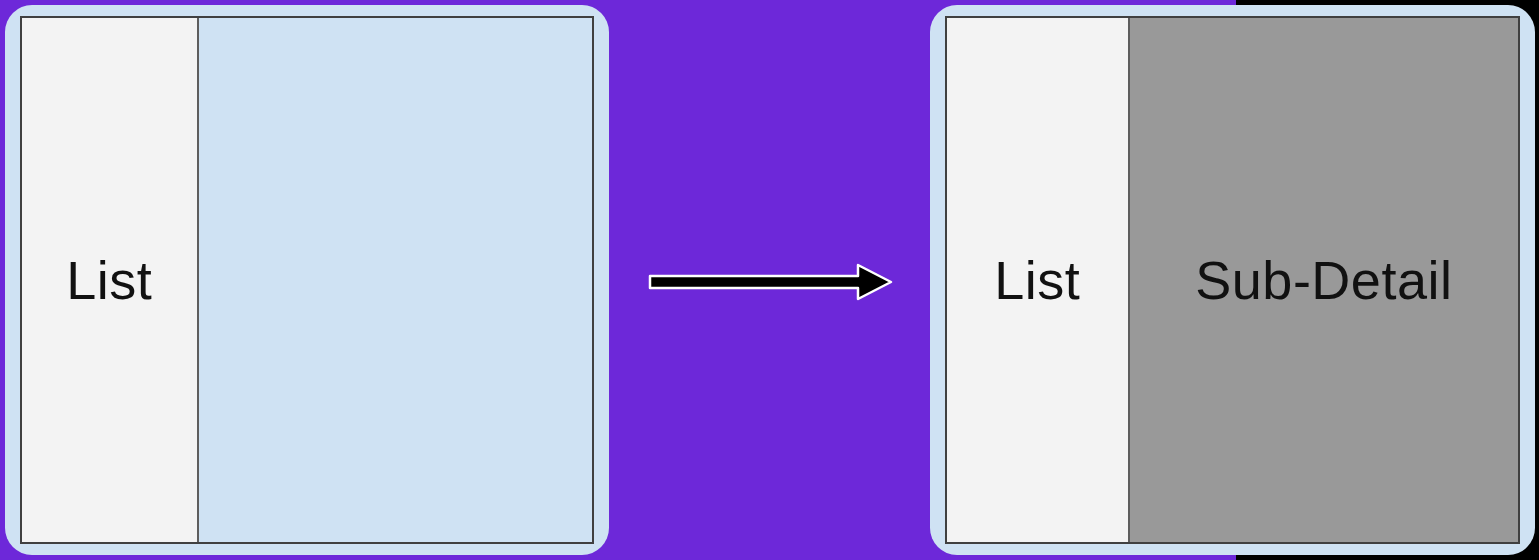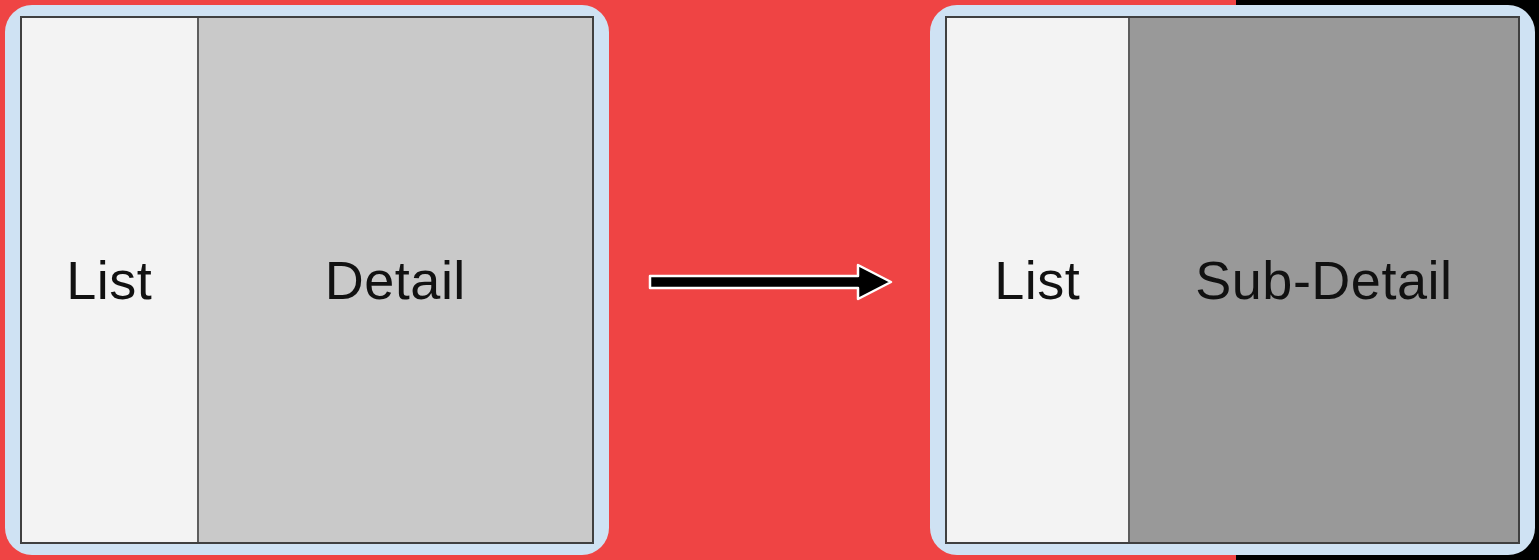--- a/index.html
+++ b/index.html
@@ -10,21 +10,21 @@
   body {
     width: 1539px;
     height: 560px;
     overflow: hidden;
     font-family: "Liberation Sans", "DejaVu Sans", sans-serif;
   }
   .stage {
     position: relative;
     width: 1236px;
     height: 560px;
-    background: #ef4444;
+    background: #6d28d9;
   }
   .device-panel {
     position: absolute;
     top: 5px;
     height: 550px;
     background: #cfe2f3;
     border-radius: 27px;
     box-sizing: border-box;
     padding: 11px 15px;
   }
@@ -70,23 +70,20 @@
 </head>
 <body>
 
 <div class="stage">
 
   <div class="device-panel panel-before" style="background-color: rgb(207, 226, 243);">
     <div class="screen">
       <div class="pane pane-list" style="background-color: rgb(243, 243, 243);">
         <span class="pane-label">List</span>
       </div>
-      <div class="pane pane-main" style="background-color: rgb(201, 201, 201);">
-        <span class="pane-label">Detail</span>
-      </div>
     </div>
   </div>
 
   <svg class="transition-arrow" viewBox="0 0 246 42" xmlns="http://www.w3.org/2000/svg">
     <path d="M2 15 H210 V4 L243 21 L210 38 V27 H2 Z" fill="#000000" stroke="#ffffff" stroke-width="2.5" stroke-linejoin="round"></path>
   </svg>
 
   <div class="device-panel panel-after" style="background-color: rgb(207, 226, 243);">
     <div class="screen">
       <div class="pane pane-list" style="background-color: rgb(243, 243, 243);">

